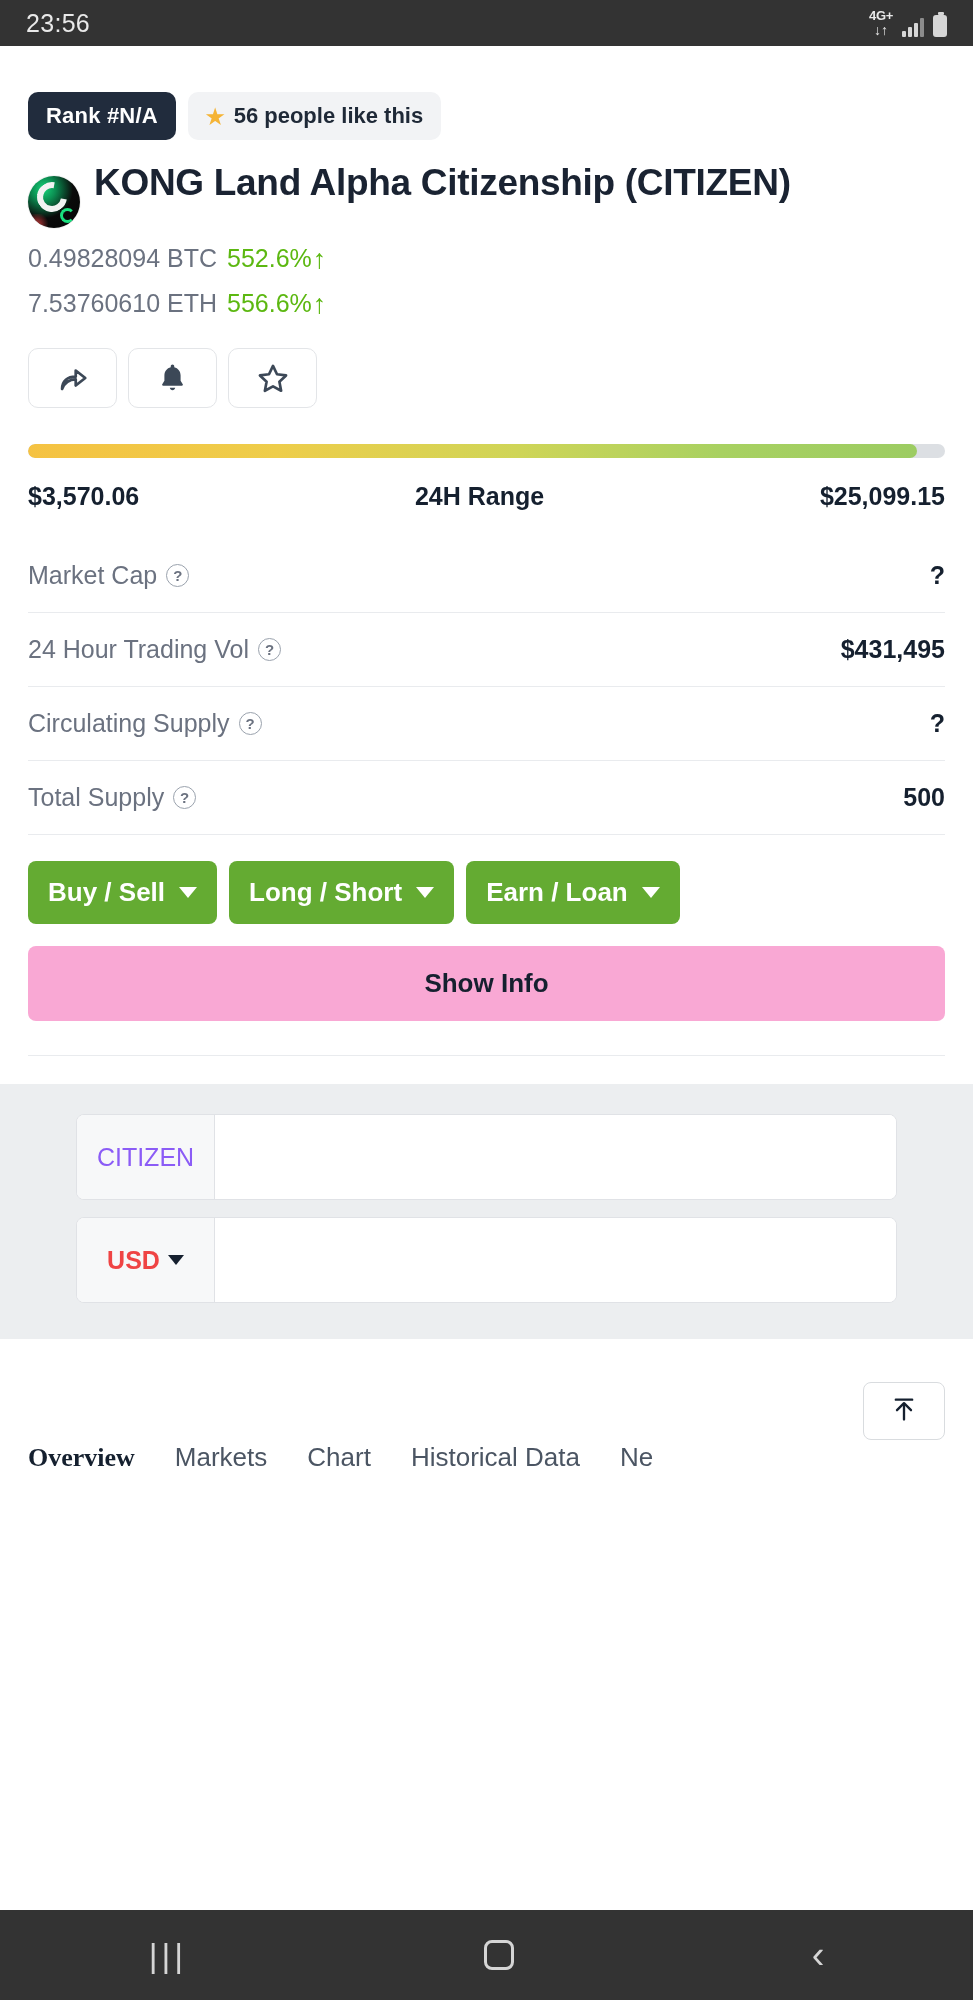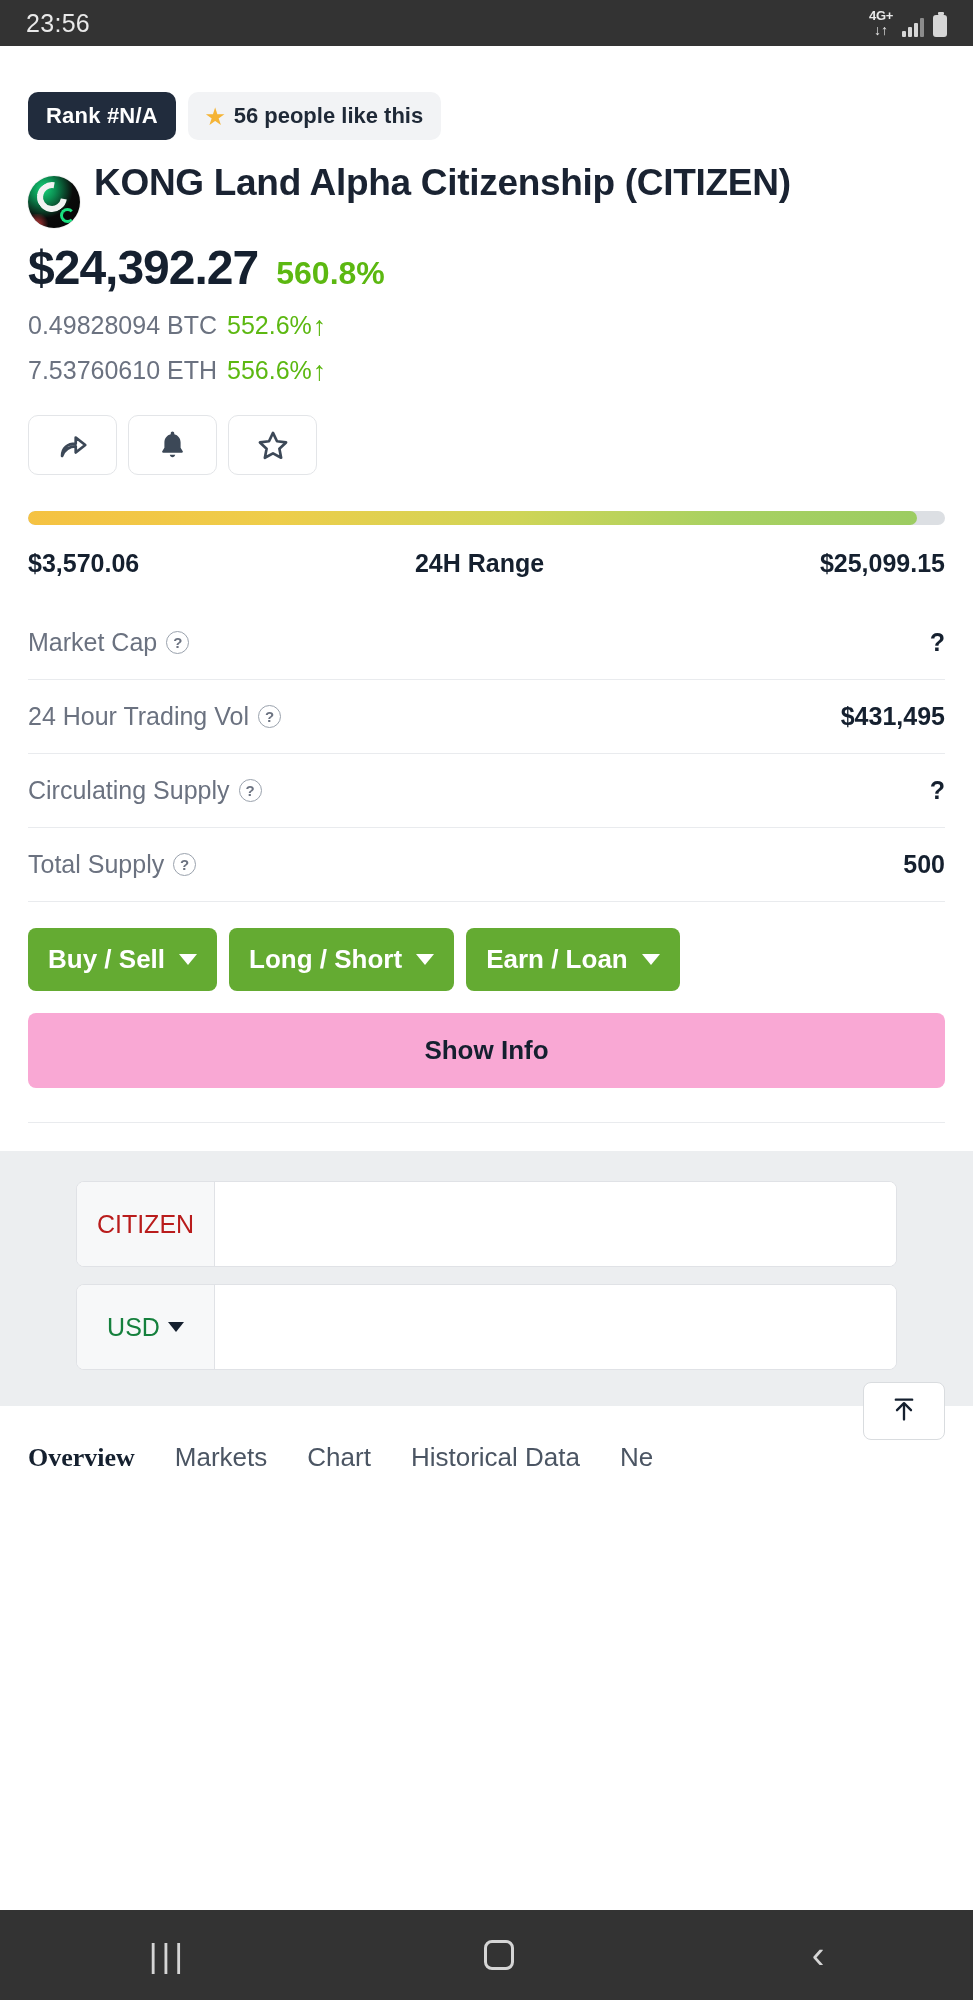--- a/index.html
+++ b/index.html
@@ -133,23 +133,23 @@
     margin-top: 28px; background:#eceef0; padding: 30px 76px 36px 76px;
   }
   .conv-field {
     display:flex; background:#fff; border:1px solid #e0e2e6; border-radius:8px;
     overflow:hidden; height:86px;
   }
   .conv-field + .conv-field { margin-top: 17px; }
   .conv-unit {
     width: 138px; background:#f7f8f9; border-right:1px solid #e0e2e6;
     display:flex; align-items:center; justify-content:center; gap:8px;
-    font-size:25px; color:#b91c1c;
-  }
-  .conv-unit.bold { font-weight:400; color:#15803d;text-align:center; }
+    font-size:25px; color:#8b5cf6;
+  }
+  .conv-unit.bold { font-weight:700; color:#ef4444;text-align:center; }
   .caret-dark { width:0;height:0;border-left:8px solid transparent;border-right:8px solid transparent;border-top:10px solid #15202f; }
   .conv-input { flex:1; border:none; outline:none; background:#fff; font-size:25px; padding: 0 18px; font-family:"Liberation Sans",sans-serif; }
 
   .scroll-top-btn {
     position:absolute; right: 28px; top: 1382px;
     width:82px; height:58px; background:#fff; border:1px solid #d9dcdf; border-radius:8px;
     display:flex; align-items:center; justify-content:center;
   }
 
   .tabbar {
@@ -205,24 +205,20 @@
     <div class="title-row">
       <div class="coin-logo">
         <span class="redglow"></span>
         <span class="ring-c"></span>
         <span class="sub-c"></span>
       </div>
       <div class="coin-title">KONG Land Alpha Citizenship (CITIZEN)</div>
     </div>
 
     
-    <div class="price-row">
-      <div class="price">$24,392.27</div>
-      <div class="price-change">560.8%</div>
-    </div>
 
     <div class="conv-line">
       <span>0.49828094 BTC</span>
       <span class="conv-pct">
         <span>552.6%</span>
         <span class="up-arrow">↑</span>
       </span>
     </div>
     <div class="conv-line">
       <span>7.53760610 ETH</span>

